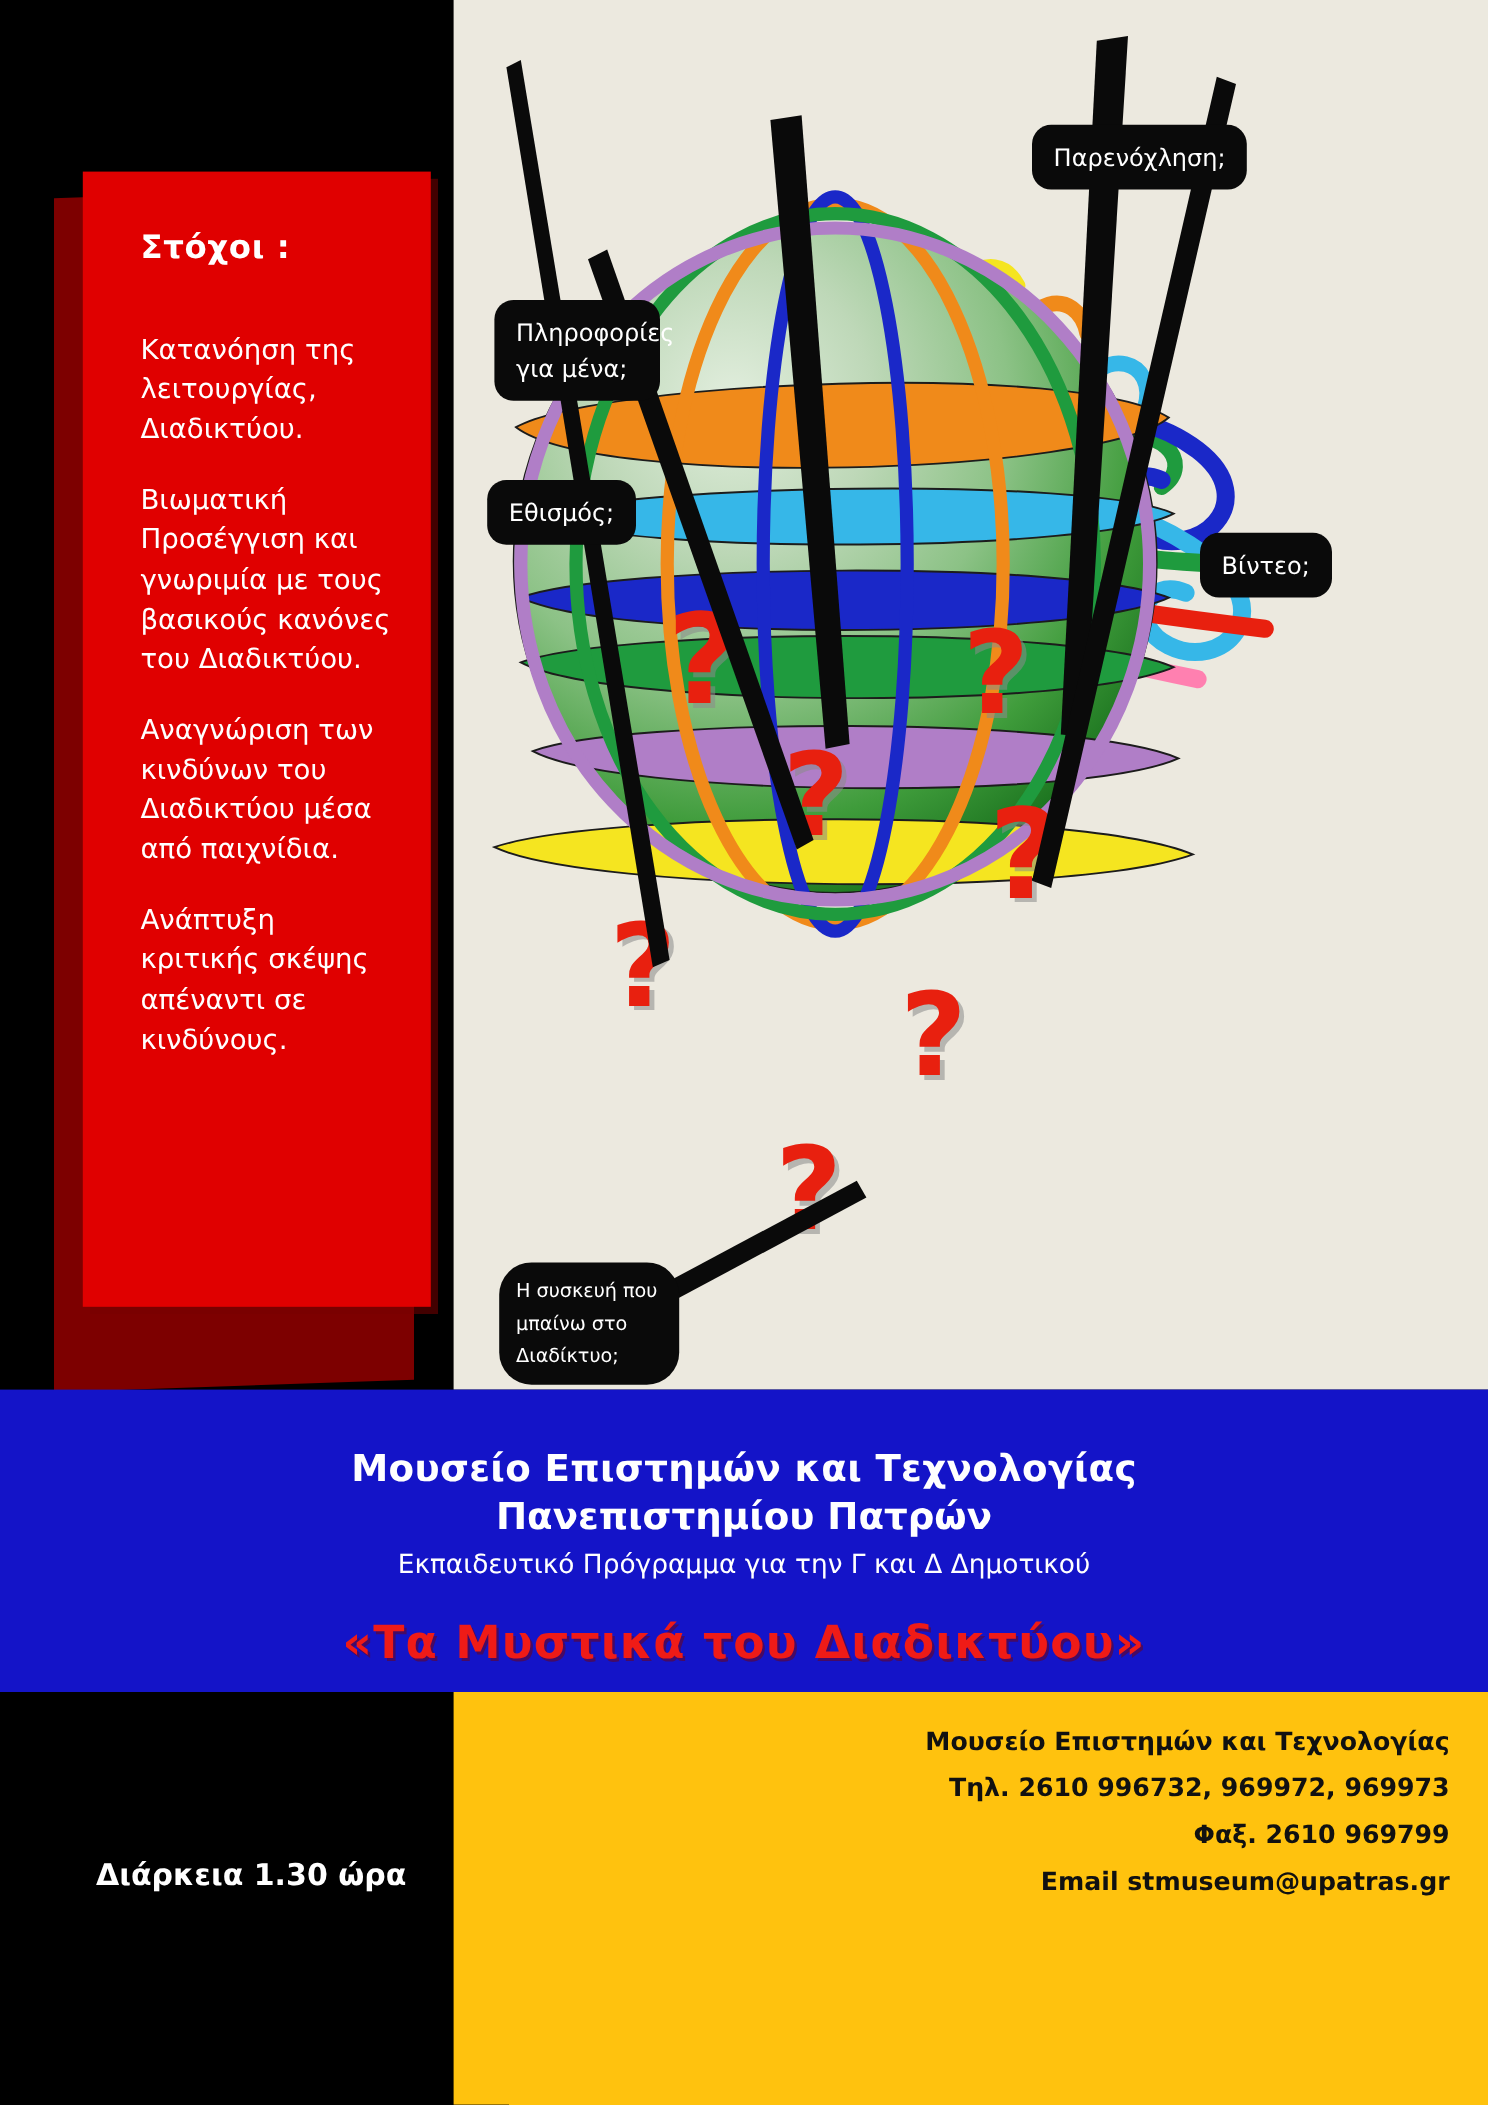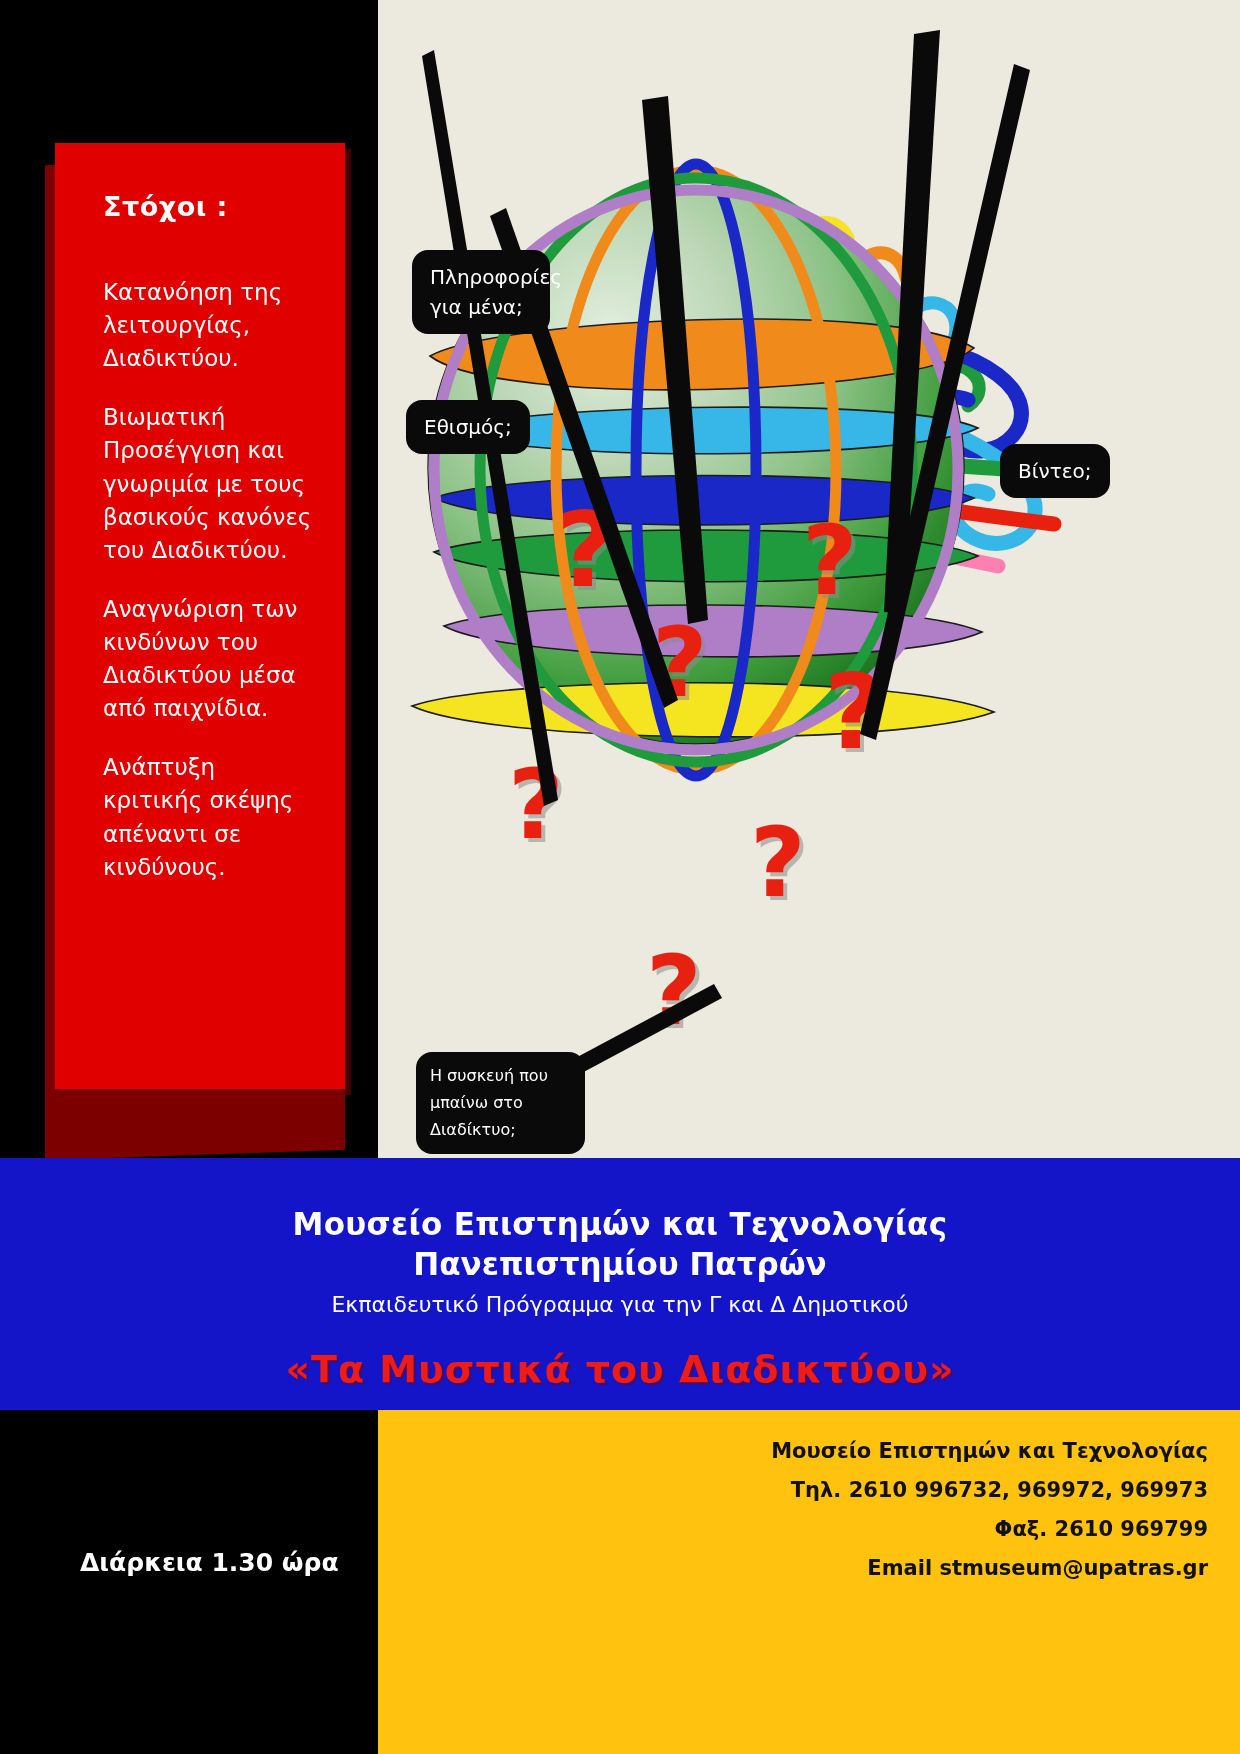--- a/index.html
+++ b/index.html
@@ -31,21 +31,21 @@
   
   .red-panel-shadow {
     position: absolute;
     left: 45px; top: 160px;
     width: 300px; height: 995px;
     background: #7d0000;
     transform: skewY(-2deg);
   }
   .red-panel {
     position: absolute;
-    left: 55px; top: 143px;
+    left: 69px; top: 143px;
     width: 290px; height: 946px;
     background: #e00000;
     box-shadow: 6px 6px 0 rgba(120,0,0,.55);
   }
   .red-panel-inner {
     padding: 48px 28px 0 48px;
     color: #ffffff;
   }
   .panel-title {
     font-size: 27px;
@@ -214,30 +214,31 @@
         <path d="M264 100 L 290 96 L 330 620 L 310 624 Z"></path>
 
         <path d="M536 34 L 562 30 L 526 614 L 506 612 Z"></path>
 
         <path d="M636 64 L 652 70 L 498 740 L 482 734 Z"></path>
 
         <path d="M172 1090 L 160 1078 L 336 984 L 344 998 Z"></path>
       </g>
     </svg>
 
+    <div class="bubble" style="left:482px;top:104px;">Παρενόχληση;</div>
 
 
     <div class="bubble" style="left:34px;top:250px;width:138px;">Πληροφορίες
 για μένα;</div>
 
     <div class="bubble" style="left:28px;top:400px;">Εθισμός;</div>
 
     <div class="bubble" style="left:622px;top:444px;">Βίντεο;</div>
 
-    <div class="bubble small" style="left:38px;top:1052px;width:169px;">Η συσκευή που
+    <div class="bubble small" style="left:38px;top:1052px;width:150px;border-radius:27px;">Η συσκευή που
 μπαίνω  στο
 Διαδίκτυο;</div>
   </div>
 
   <div class="red-panel-shadow"></div>
   <div class="red-panel">
     <div class="red-panel-inner">
       <div class="panel-title">Στόχοι :</div>
       <div class="panel-para">Κατανόηση της λειτουργίας, Διαδικτύου.</div>
       <div class="panel-para">Βιωματική Προσέγγιση και γνωριμία με τους βασικούς κανόνες του Διαδικτύου.</div>

